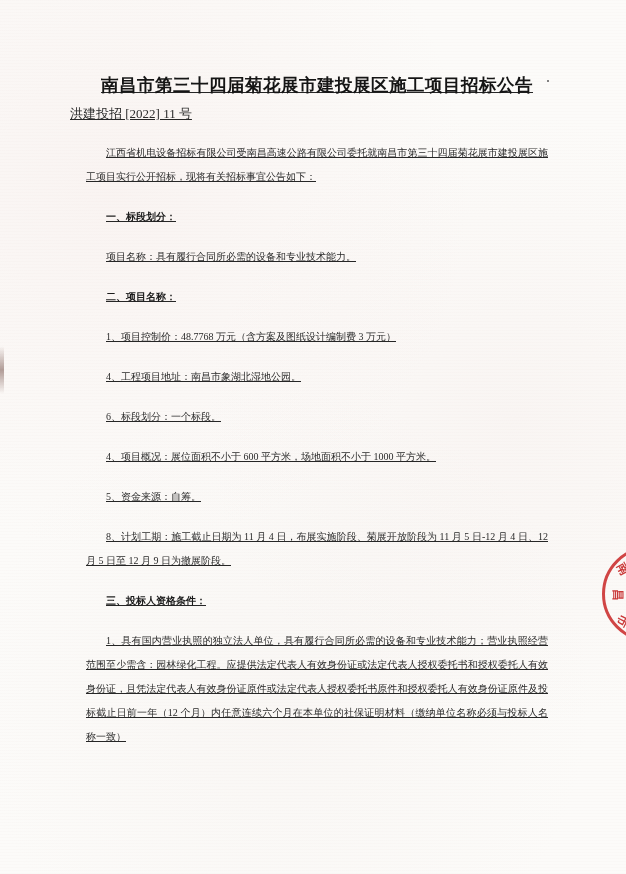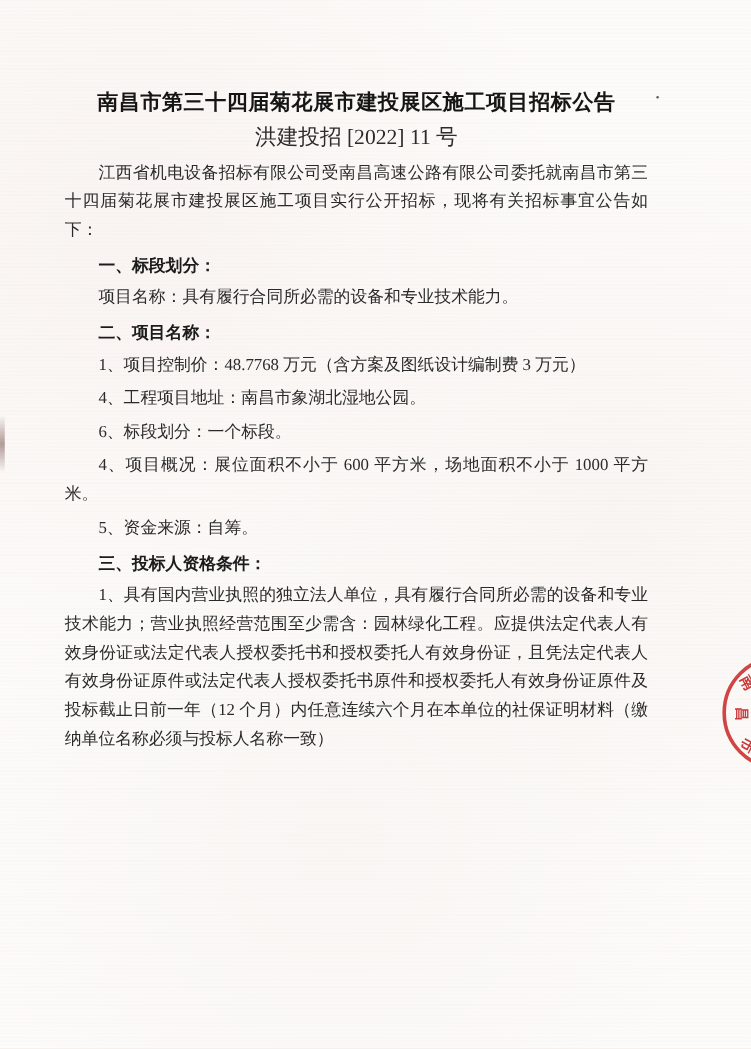--- a/index.html
+++ b/index.html
@@ -13,44 +13,44 @@
       radial-gradient(circle at 18% 22%, rgba(232,198,196,0.14), transparent 42%),
       radial-gradient(circle at 82% 48%, rgba(228,202,198,0.12), transparent 45%),
       radial-gradient(circle at 45% 80%, rgba(224,208,202,0.10), transparent 40%),
       repeating-linear-gradient(0deg, rgba(205,185,180,0.04) 0 1px, transparent 1px 3px);
     overflow: hidden;
     font-family: "Liberation Serif", "DejaVu Serif", serif;
     color: #262626;
   }
   .content {
     position: absolute;
-    left: 50px;
+    left: 70px;
     top: 72px;
     width: 494px;
+    text-decoration: underline;
   }
   .doc-title {
     margin: 0 0 5px 0;
     font-family: "Liberation Sans", "DejaVu Sans", sans-serif;
     font-size: 17.5px;
     font-weight: 700;
     letter-spacing: 0.5px;
     text-align: center;
     color: #151515;
     line-height: 26px;
   }
   .doc-number {
     margin: 0 0 8px 0;
-    font-size: 18px;
-    text-align: center;
+    font-size: 13px;
     color: #2b2b2b;
     line-height: 22px;
   }
   .body-para {
-    margin: 4px;
-    font-size: 14px;
+    margin: 16px;
+    font-size: 10px;
     line-height: 24px;
     text-align: justify;
     text-indent: 2em;
     color: #2a2a2a;
   }
   .section-heading {
     font-weight: 700;
     font-family: "Liberation Sans", "DejaVu Sans", sans-serif;
     color: #1b1b1b;
   }
@@ -106,20 +106,21 @@
 
     <p class="body-para">江西省机电设备招标有限公司受南昌高速公路有限公司委托就南昌市第三十四届菊花展市建投展区施工项目实行公开招标，现将有关招标事宜公告如下：</p>
     <p class="body-para section-heading">一、标段划分：</p>
     <p class="body-para">项目名称：具有履行合同所必需的设备和专业技术能力。</p>
     <p class="body-para section-heading">二、项目名称：</p>
     <p class="body-para">1、项目控制价：48.7768 万元（含方案及图纸设计编制费 3 万元）</p>
     <p class="body-para">4、工程项目地址：南昌市象湖北湿地公园。</p>
     <p class="body-para">6、标段划分：一个标段。</p>
     <p class="body-para">4、项目概况：展位面积不小于 600 平方米，场地面积不小于 1000 平方米。</p>
     <p class="body-para">5、资金来源：自筹。</p>
+    <p class="body-para">8、计划工期：施工截止日期为 11 月 4 日，布展实施阶段、菊展开放阶段为 11 月 5 日-12 月 4 日、12 月 5 日至 12 月 9 日为撤展阶段。</p>
     <p class="body-para section-heading">三、投标人资格条件：</p>
     <p class="body-para">1、具有国内营业执照的独立法人单位，具有履行合同所必需的设备和专业技术能力；营业执照经营范围至少需含：园林绿化工程。应提供法定代表人有效身份证或法定代表人授权委托书和授权委托人有效身份证，且凭法定代表人有效身份证原件或法定代表人授权委托书原件和授权委托人有效身份证原件及投标截止日前一年（12 个月）内任意连续六个月在本单位的社保证明材料（缴纳单位名称必须与投标人名称一致）</p>
   </div>
 
   <div class="seal">
     <span class="seal-char c0">南</span>
     <span class="seal-char c1">昌</span>
     <span class="seal-char c2">市</span>
   </div>
 

